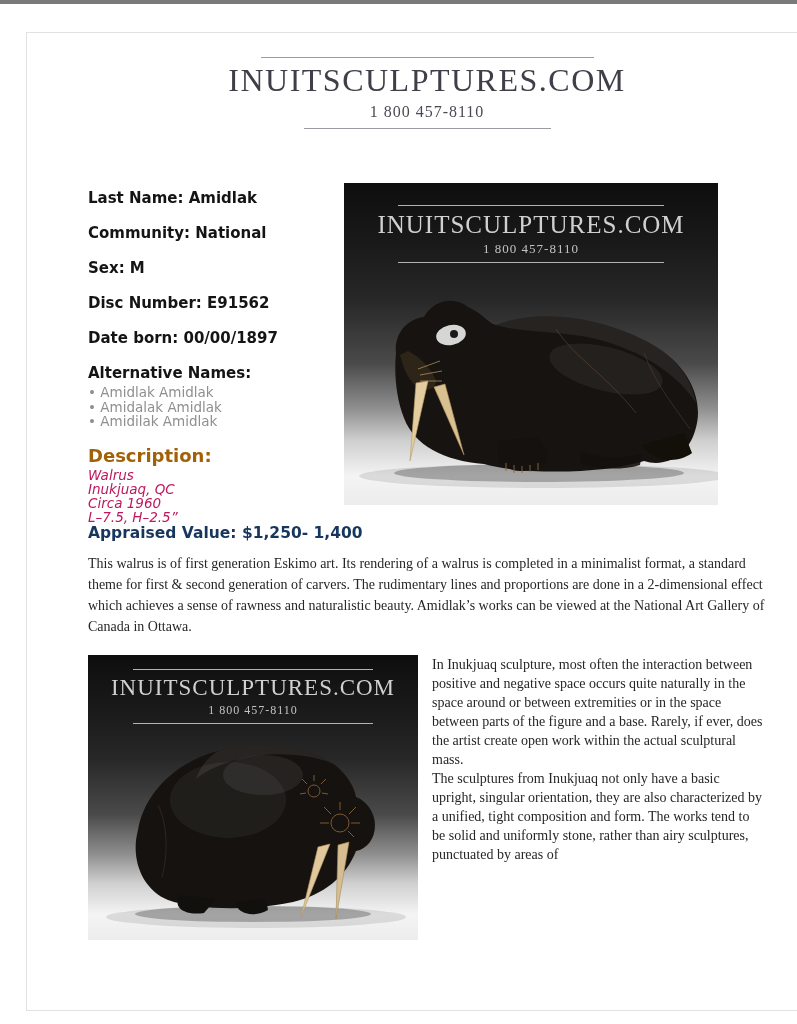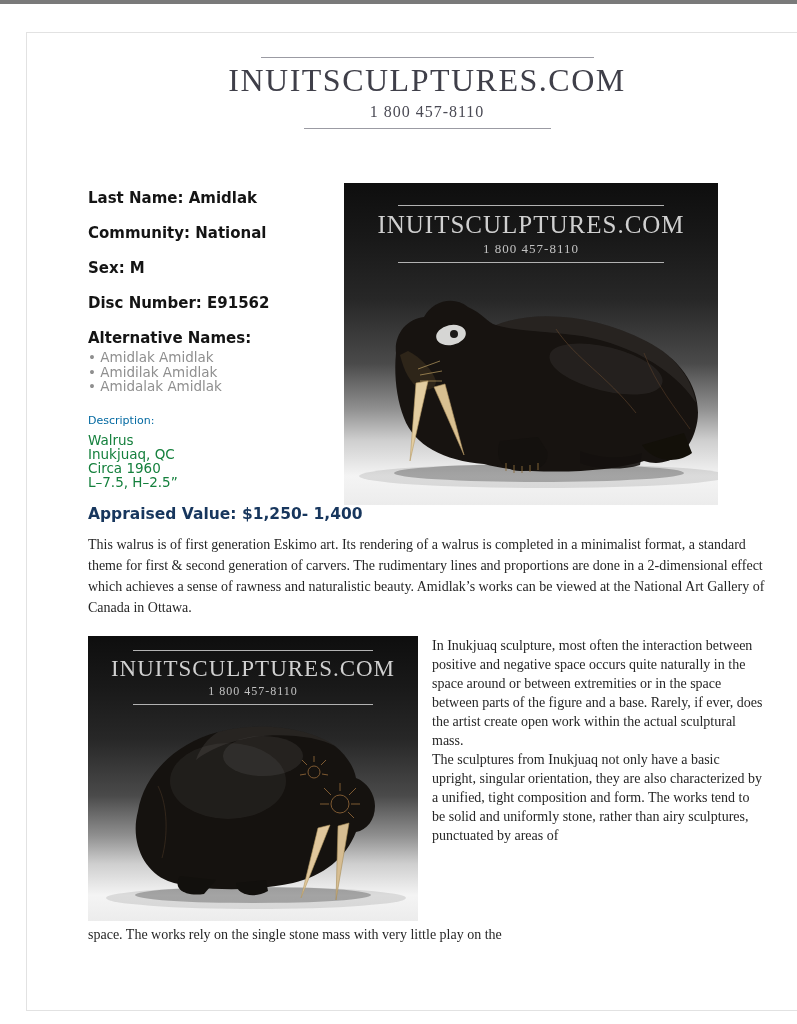--- a/index.html
+++ b/index.html
@@ -26,22 +26,22 @@
     font-family:"Liberation Serif",serif;font-size:16px;line-height:19px;
     letter-spacing:1px;color:#4a4a54;margin-top:3px;
   }
   
   .section-1{display:flex;justify-content:flex-start;margin-top:54px;}
   .details{width:256px;padding-top:6px;font-family:"DejaVu Sans","Liberation Sans",sans-serif;}
   .field{font-weight:bold;font-size:15px;line-height:18px;color:#141414;margin-bottom:17px;}
   .alt-heading{font-weight:bold;font-size:15px;line-height:18px;color:#141414;margin-bottom:3px;}
   .alt-list{list-style:none;margin:0;padding:0;color:#8f8f8f;font-size:13.5px;line-height:14.5px;}
   .alt-list li::before{content:"\2022\00a0";}
-  .desc-heading{font-weight:normal;font-size:11px;line-height:19px;color:#0369a1;margin-top:17px;margin-bottom:3px;}
-  .desc-lines div{color:#15803d;font-size:13.5px;line-height:14px;}
+  .desc-heading{font-weight:bold;font-size:18px;line-height:19px;color:#a16207;margin-top:17px;margin-bottom:3px;}
+  .desc-lines div{color:#be185d;font-size:13.5px;line-height:14px;font-style:italic;}
   
   .photo{
     position:relative;overflow:hidden;flex:none;
     background:linear-gradient(180deg,#0e0e0e 0%,#191919 18%,#272727 36%,#4a4a4a 56%,
                #8f8f8f 70%,#cfcfcf 80%,#f4f4f4 91%,#ececec 100%);
   }
   .photo-1{width:374px;height:322px;}
   .photo-2{width:330px;height:285px;}
   .wm{position:absolute;left:0;right:0;text-align:center;font-family:"Liberation Serif",serif;color:#c9c9c9;}
   .photo-1 .wm{top:22px;}
@@ -85,26 +85,27 @@
     <div class="mast-phone">1 800 457-8110</div>
     <div class="mast-rule bottom"></div>
   </div>
 
   <div class="section-1">
     <div class="details">
       <div class="field">Last Name: Amidlak</div>
       <div class="field">Community: National</div>
       <div class="field">Sex: M</div>
       <div class="field">Disc Number: E91562</div>
+      <div class="field">Date born: 00/00/1897</div>
 
       <div class="alt-heading">Alternative Names:</div>
       <ul class="alt-list">
         <li>Amidlak Amidlak</li>
+        <li>Amidalak Amidlak</li>
         <li>Amidilak Amidlak</li>
-        <li>Amidalak Amidlak</li>
       </ul>
 
       <div class="desc-heading">Description:</div>
       <div class="desc-lines">
         <div>Walrus</div>
         <div>Inukjuaq, QC</div>
         <div>Circa 1960</div>
         <div>L–7.5, H–2.5”</div>
       </div>
     </div>
@@ -200,15 +201,14 @@
         <path d="M70,150 C80,170 80,200 74,222" stroke="#5c432c" stroke-width="1" fill="none" opacity="0.4"></path>
       </svg>
     </div>
 
     <div class="col-text">
       <p class="body-par">In Inukjuaq sculpture, most often the interaction between positive and negative space occurs quite naturally in the space around or between extremities or in the space between parts of the figure and a base. Rarely, if ever, does the artist create open work within the actual sculptural mass.</p>
       <p class="body-par">The sculptures from Inukjuaq not only have a basic upright, singular orientation, they are also characterized by a unified, tight composition and form. The works tend to be solid and uniformly stone, rather than airy sculptures, punctuated by areas of</p>
     </div>
   </div>
 
-  <p class="body-par full-line">space. The works rely on the single stone mass with very little play on the</p>
 
 </div>
 
 </body></html>

